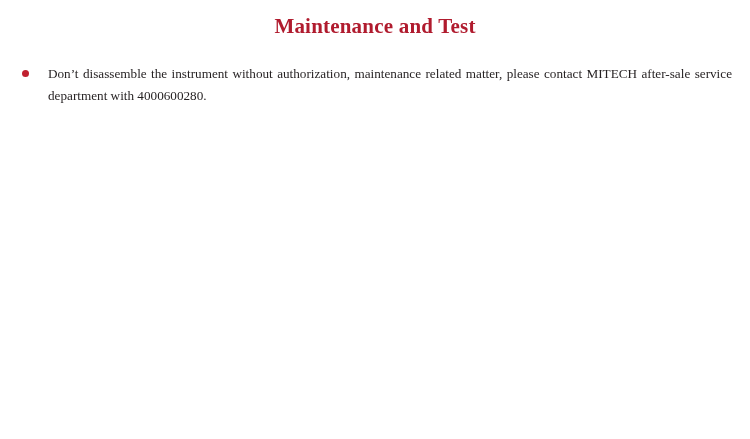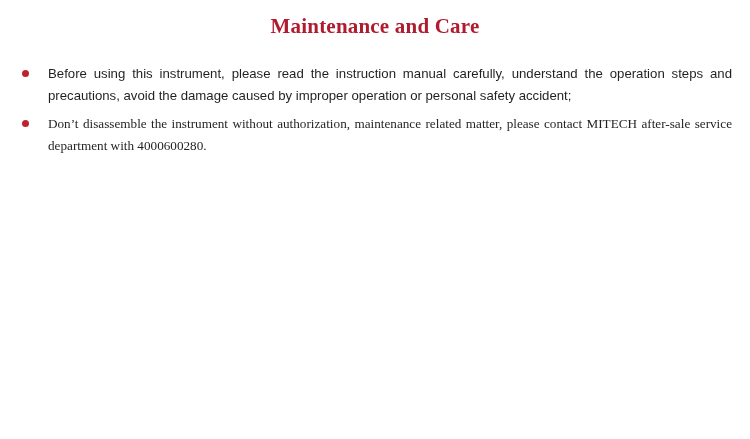--- a/index.html
+++ b/index.html
@@ -62,26 +62,22 @@
   }
   .bullet-text {
     display: block;
   }
 </style>
 </head>
 <body>
 
 <div class="page">
 
-  <h1 class="doc-title" style="color: rgb(176, 27, 46);">Maintenance and Care</h1>
+  <h1 class="doc-title" style="color: rgb(176, 27, 46);">Maintenance and Test</h1>
 
   <ul class="bullet-list">
-    <li class="bullet-item">
-      <span class="bullet-dot" style="background: rgb(192, 32, 47);"></span>
-      <span class="bullet-text">Before using this instrument, please read the instruction manual carefully, understand the operation steps and precautions, avoid the damage caused by improper operation or personal safety accident;</span>
-    </li>
     <li class="bullet-item">
       <span class="bullet-dot" style="background: rgb(192, 32, 47);"></span>
       <span class="bullet-text">Don’t disassemble the instrument without authorization, maintenance related matter, please contact MITECH after-sale service department with 4000600280.</span>
     </li>
   </ul>
 
 </div>
 
 </body></html>

